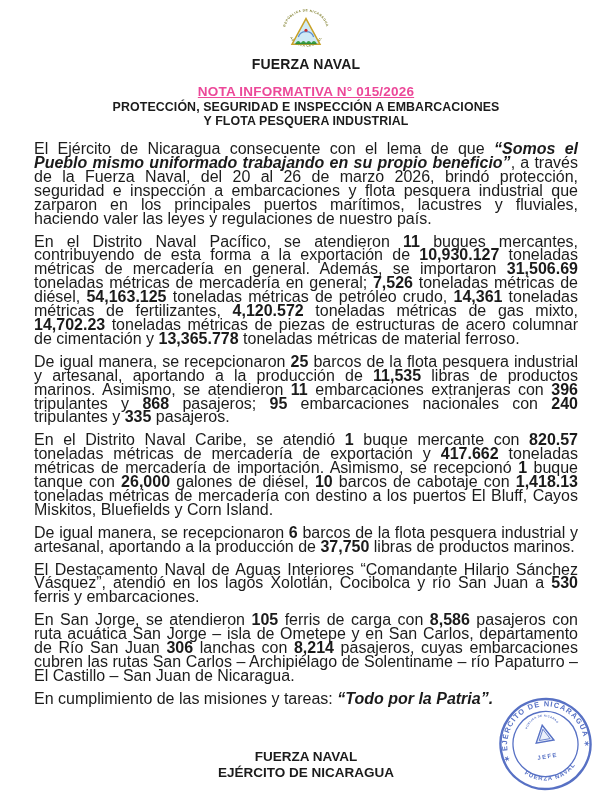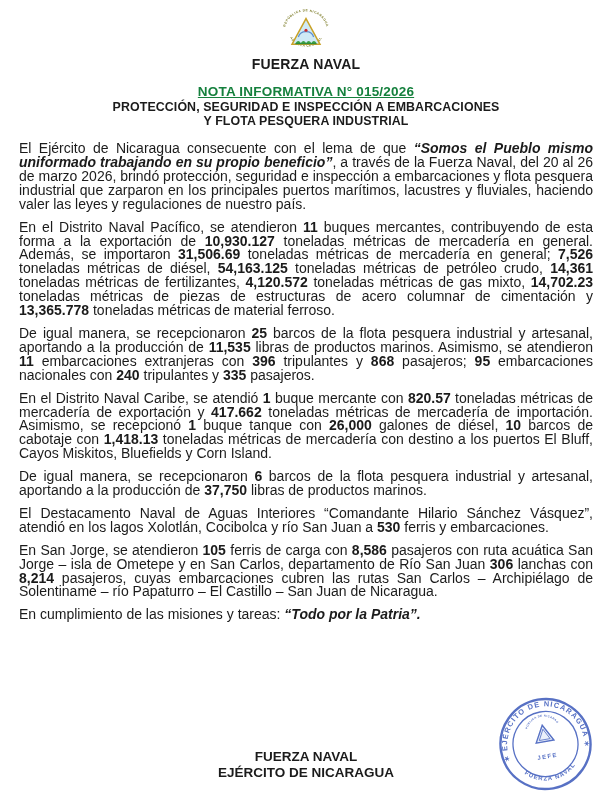--- a/index.html
+++ b/index.html
@@ -5,25 +5,25 @@
   html,body{margin:0;padding:0;background:#fff;}
   .page{
     position:relative;width:612px;height:792px;background:#fff;overflow:hidden;
     font-family:"Liberation Sans",sans-serif;color:#1b1b1b;
   }
   .header{text-align:center;padding-top:9px;}
   .emblem{display:block;margin:0 auto;}
   .org{font-weight:bold;font-size:14px;line-height:15.5px;letter-spacing:.2px;}
   .note-number{
     display:inline-block;margin-top:11px;font-weight:bold;font-size:13.5px;
-    color:#15803d;text-decoration:underline;letter-spacing:.2px;
+    color:#ec4899;text-decoration:underline;letter-spacing:.2px;
   }
   .doc-title{font-weight:bold;font-size:12.4px;line-height:14.8px;letter-spacing:.1px;}
   .doc-body{
-    padding:0 19px;margin-top:13px;font-size:14px;line-height:13.9px;
+    padding:0 34px;margin-top:13px;font-size:16px;line-height:13.9px;
     text-align:justify;
   }
   .para{margin:0 0 9px 0;}
   .b{font-weight:bold;}
   .i{font-style:italic;}
   .footer{
     position:absolute;left:0;top:749px;width:100%;text-align:center;
     font-weight:bold;font-size:13.5px;line-height:15.5px;
   }
   .stamp{

